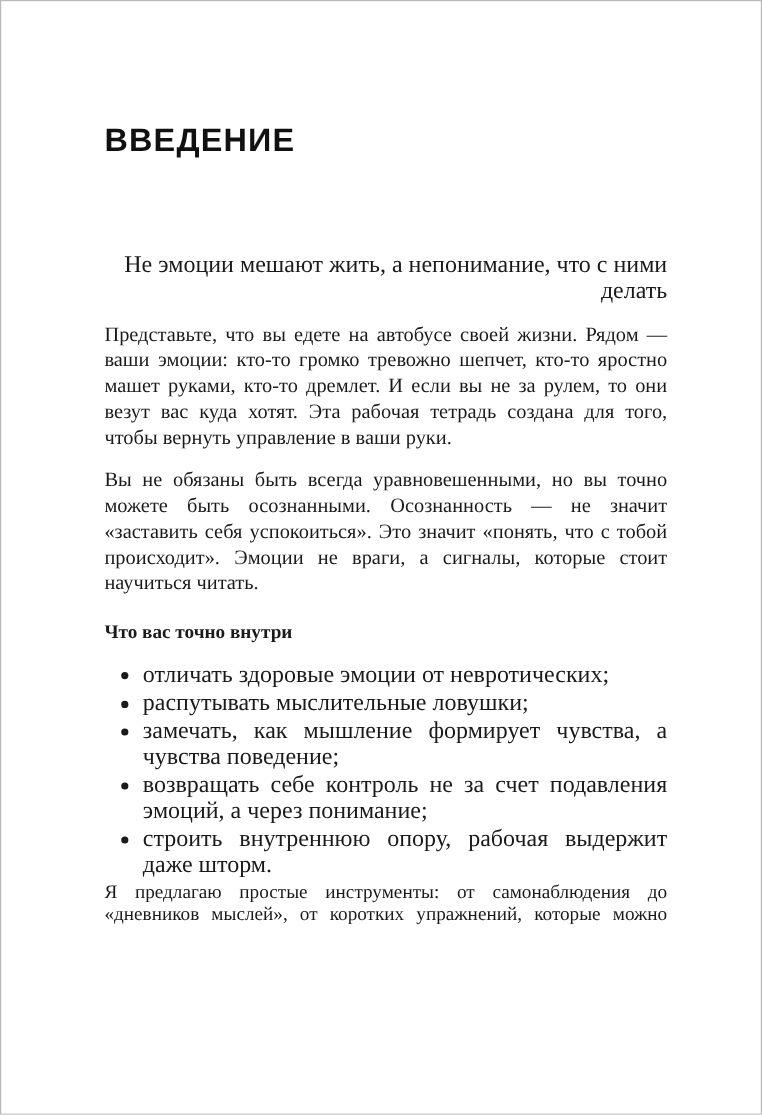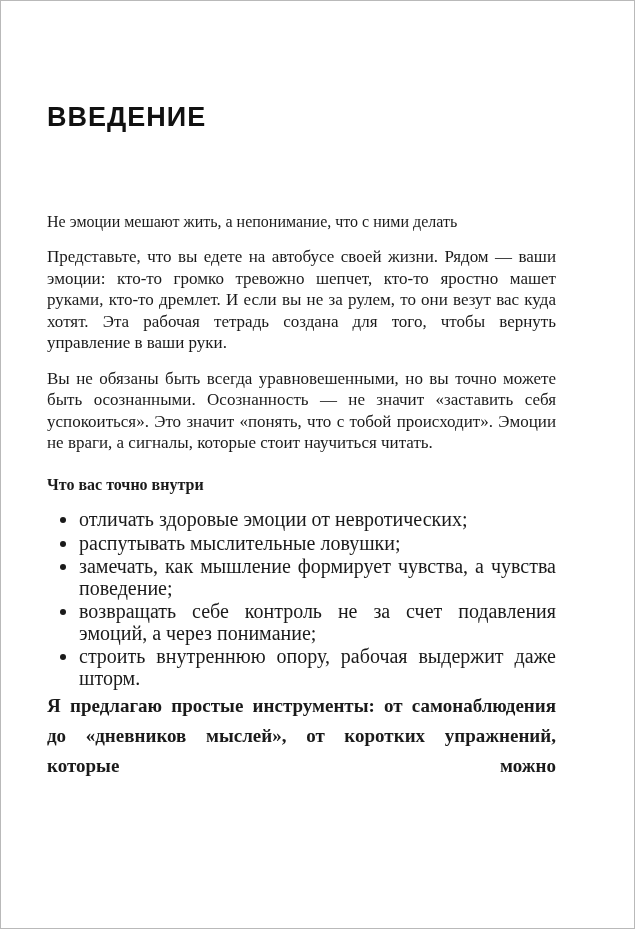--- a/index.html
+++ b/index.html
@@ -14,35 +14,36 @@
     background: #ffffff;
     box-sizing: border-box;
     border: 1px solid #b9b9b9;
     overflow: hidden;
     font-family: "Liberation Serif", "DejaVu Serif", serif;
     color: #1a1a1a;
   }
   .content {
     box-sizing: border-box;
     padding: 102px 78px 0 46px;
+    margin-left: 40px;
   }
   .chapter-heading {
     font-family: "Liberation Sans", "DejaVu Sans", sans-serif;
     font-weight: 700;
     font-size: 27px;
     letter-spacing: 1px;
     color: #111111;
     margin: 0 0 78px 0;
     line-height: 1.1;
   }
   .epigraph {
-    font-size: 16px;
+    font-size: 20px;
     line-height: 21.5px;
     margin: 0 0 14px 0;
-    text-align: left;
+    text-align: right;
   }
   .para {
     font-size: 17px;
     line-height: 21.5px;
     margin: 0 0 14px 0;
     text-align: justify;
   }
   .subheading {
     font-size: 16px;
     line-height: 21.5px;
@@ -54,26 +55,25 @@
     padding: 0 0 0 32px;
     list-style: disc outside;
   }
   .bullet-list li {
     font-size: 20px;
     line-height: 21.5px;
     text-align: justify;
     margin: 0 0 2px 0;
   }
   .closing {
-    font-size: 19px;
-    line-height: 30px;
+    font-size: 16px;
+    line-height: 19px;
     margin: 0;
     text-align: justify;
     text-align-last: justify;
-    font-weight: bold;
   }
 </style>
 </head>
 <body>
 
 <div class="page">
   <div class="content">
 
     <h1 class="chapter-heading">ВВЕДЕНИЕ</h1>
 

